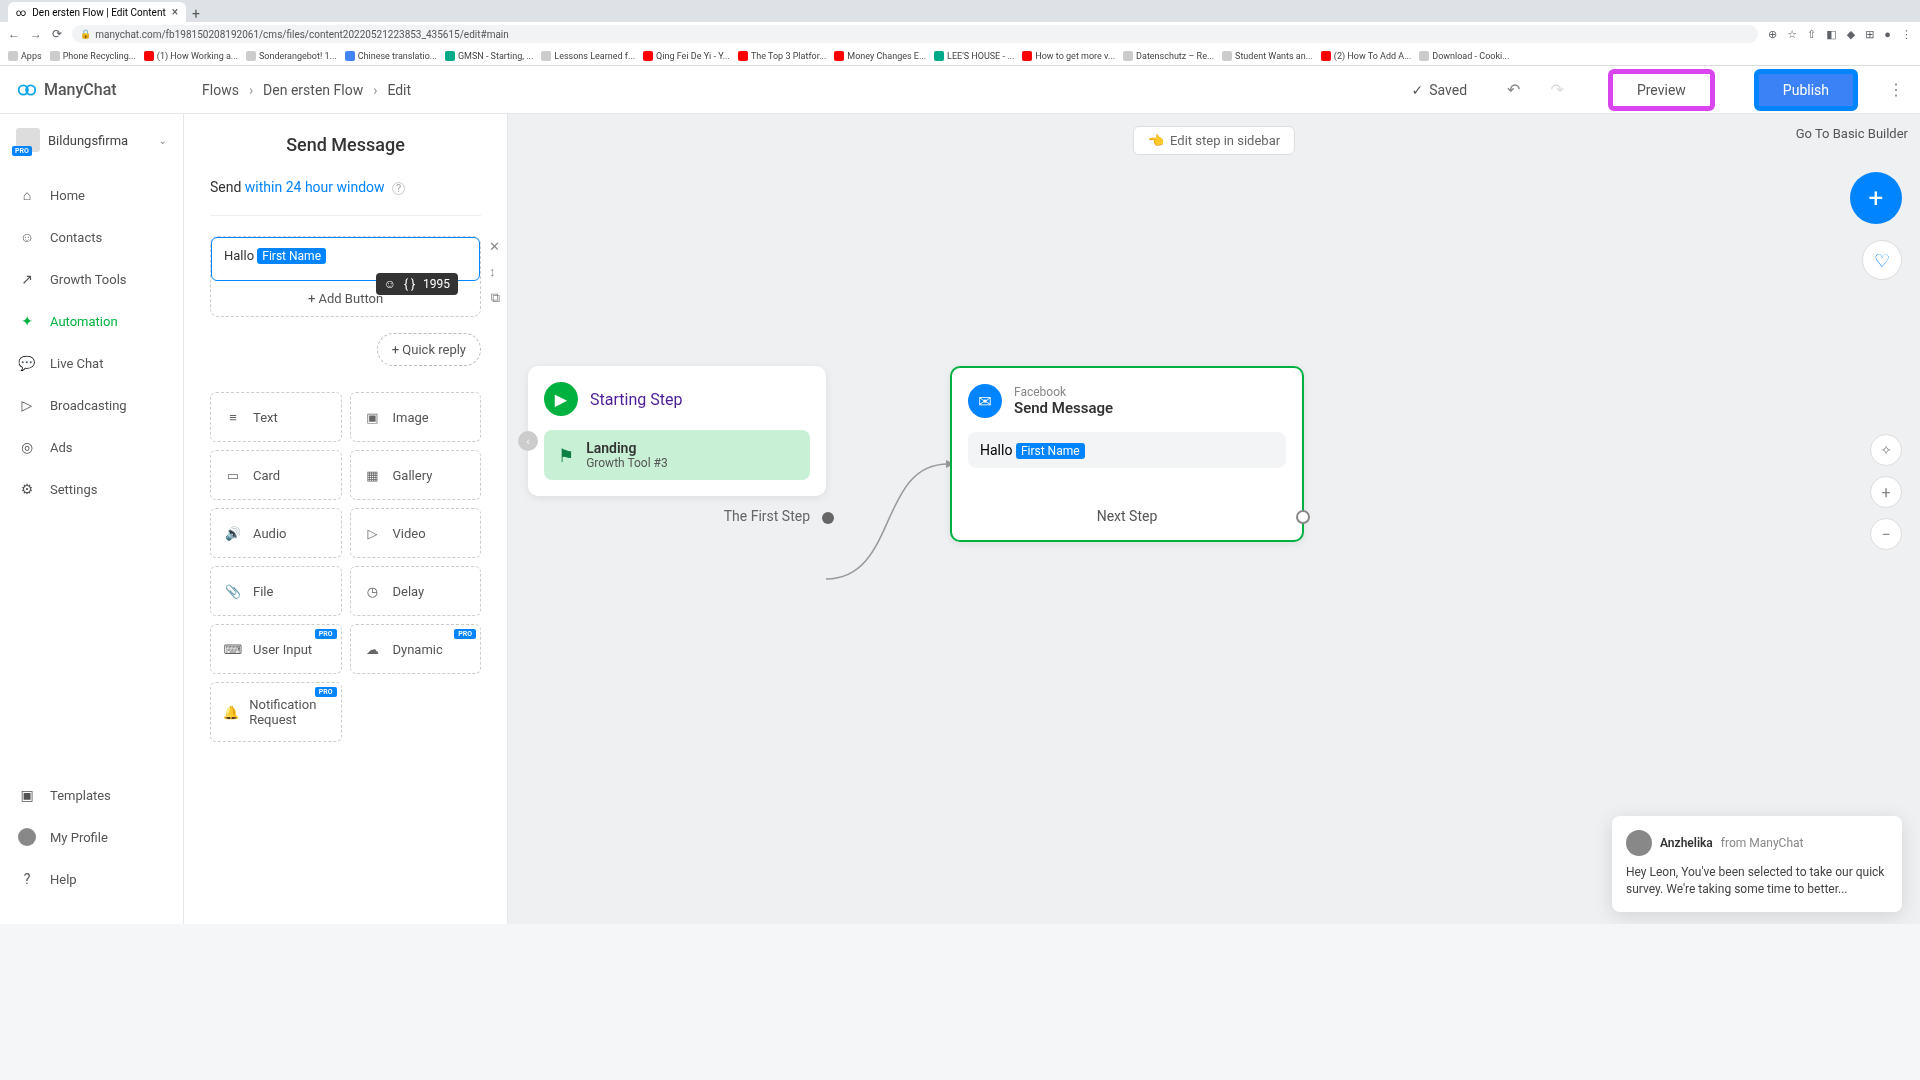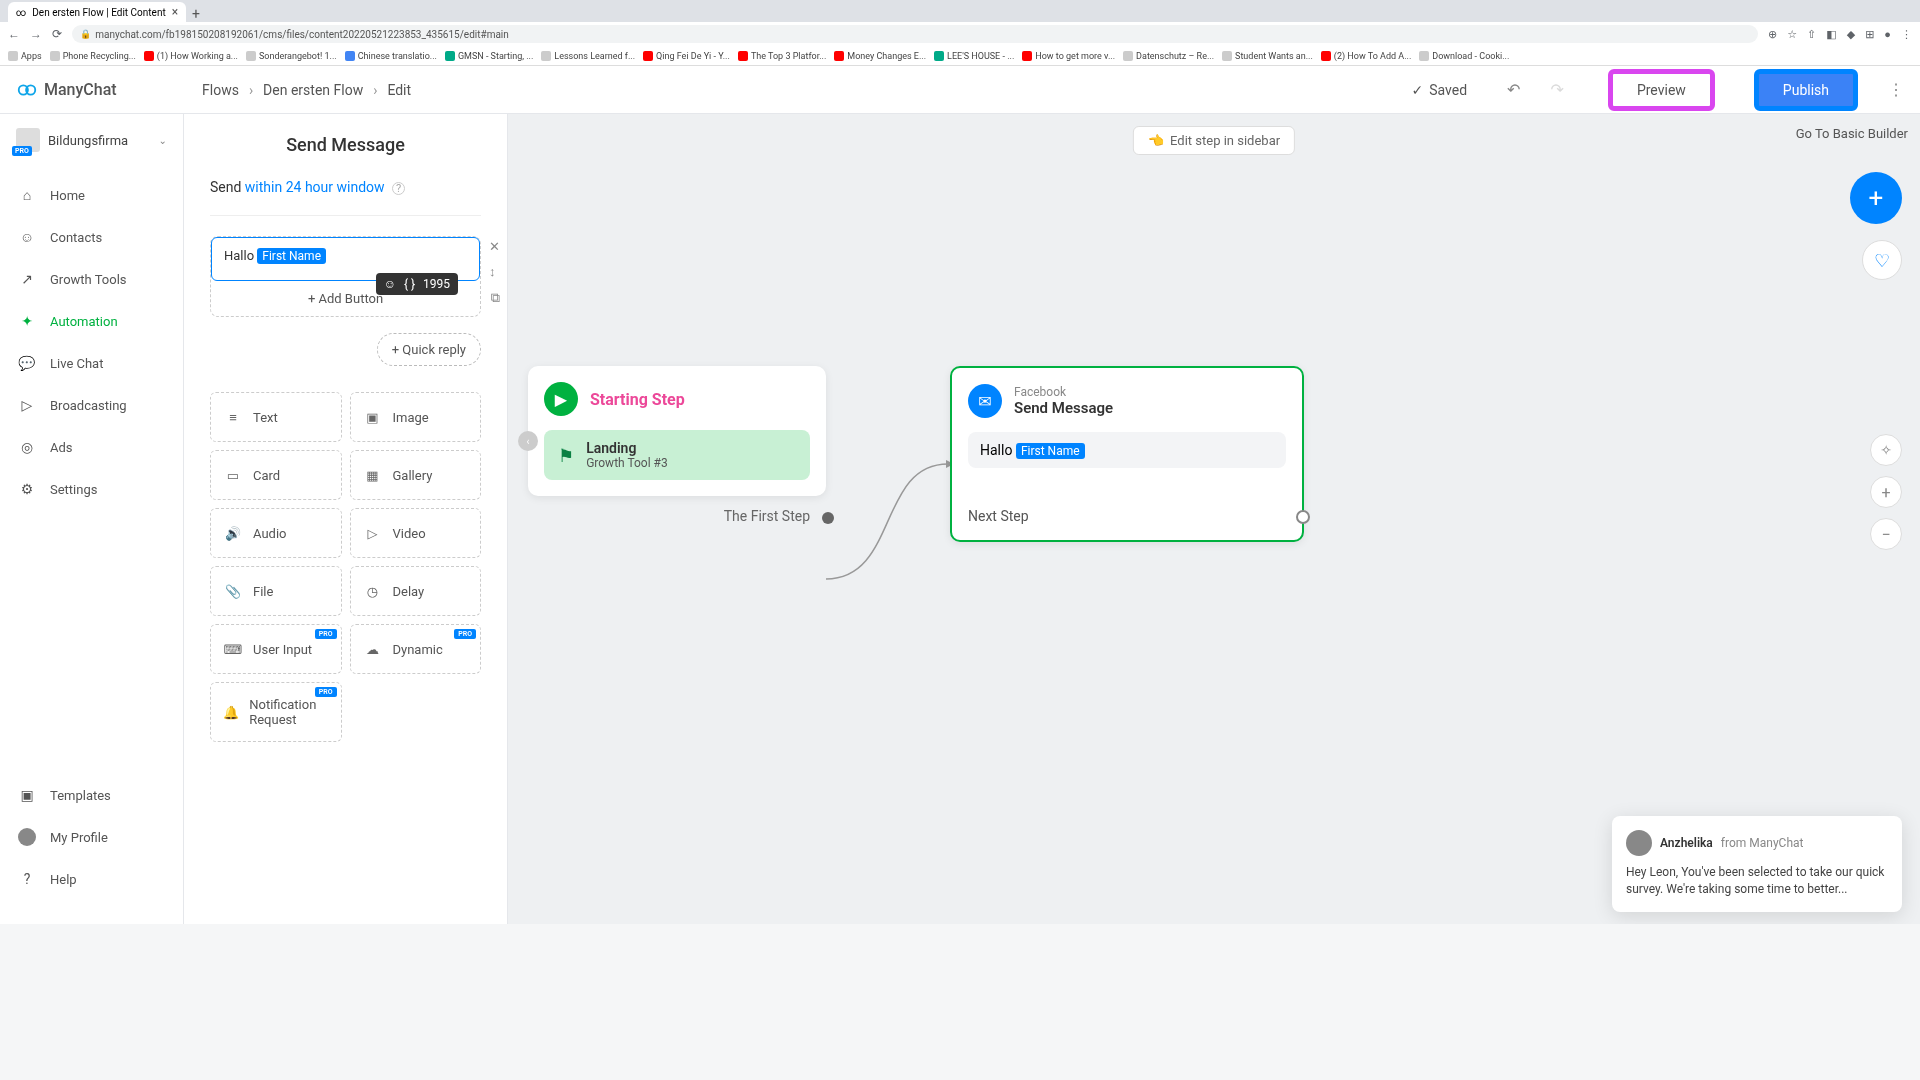--- a/index.html
+++ b/index.html
@@ -91,35 +91,35 @@
 .fab.align { top: 320px; background: #fff; color: #888; border: 1px solid #ddd; width: 32px; height: 32px; font-size: 14px; }
 .fab.zin { top: 362px; background: #fff; color: #888; border: 1px solid #ddd; width: 32px; height: 32px; font-size: 16px; }
 .fab.zout { top: 404px; background: #fff; color: #888; border: 1px solid #ddd; width: 32px; height: 32px; font-size: 16px; }
 
 .node { position: absolute; background: #fff; border-radius: 10px; box-shadow: 0 2px 8px rgba(0,0,0,0.08); padding: 16px; }
 .node.start { top: 252px; left: 20px; width: 298px; }
 .node-head { display: flex; align-items: center; gap: 12px; margin-bottom: 14px; }
 .node-head-ic { width: 34px; height: 34px; border-radius: 50%; display: flex; align-items: center; justify-content: center; color: #fff; font-size: 16px; }
 .node-head-ic.play { background: #00b140; }
 .node-head-ic.fb { background: #0084ff; }
-.node-title { font-size: 16px; font-weight: 700; color: #ec4899; }
+.node-title { font-size: 16px; font-weight: 400; color: #4c1d95; }
 .landing-box { background: #c8f0d4; border-radius: 8px; padding: 10px 14px; display: flex; align-items: center; gap: 12px; }
 .landing-ic { color: #0a8043; font-size: 18px; }
 .landing-txt .lt1 { font-size: 14px; font-weight: 600; color: #333; }
 .landing-txt .lt2 { font-size: 12px; color: #555; }
 .add-trigger { border: 1px dashed #ccc; border-radius: 8px; padding: 14px; text-align: center; font-size: 14px; color: #666; margin-top: 10px; }
 .first-step-lbl { position: absolute; bottom: -28px; right: 16px; font-size: 14px; color: #666; }
 .conn-dot { position: absolute; bottom: -28px; right: -8px; width: 12px; height: 12px; background: #666; border-radius: 50%; }
 .collapse-dot { position: absolute; top: 50%; left: -10px; width: 20px; height: 20px; background: #ccc; border-radius: 50%; display: flex; align-items: center; justify-content: center; color: #fff; font-size: 10px; }
 
 .node.send { top: 252px; left: 442px; width: 354px; border: 2px solid #00b140; }
 .node-subtitle { font-size: 12px; color: #888; }
 .node-title2 { font-size: 15px; font-weight: 600; color: #333; }
 .msg-preview { background: #f3f4f6; border-radius: 8px; padding: 10px 12px; font-size: 14px; margin-top: 8px; }
-.next-step { text-align: left; font-size: 14px; color: #555; margin-top: 40px; position: relative; }
+.next-step { text-align: center; font-size: 14px; color: #555; margin-top: 40px; position: relative; }
 .next-dot { position: absolute; right: -24px; top: 2px; width: 14px; height: 14px; border: 2px solid #888; border-radius: 50%; background: #fff; }
 
 svg.connector { position: absolute; top: 300px; left: 310px; pointer-events: none; }
 
 
 .chat-widget { position: absolute; bottom: 12px; right: 18px; width: 290px; background: #fff; border-radius: 8px; box-shadow: 0 4px 20px rgba(0,0,0,0.12); padding: 14px; }
 .cw-head { display: flex; align-items: center; gap: 8px; font-size: 12px; margin-bottom: 8px; }
 .cw-avatar { width: 26px; height: 26px; border-radius: 50%; background: #888; }
 .cw-name { font-weight: 600; color: #333; }
 .cw-from { color: #888; }

